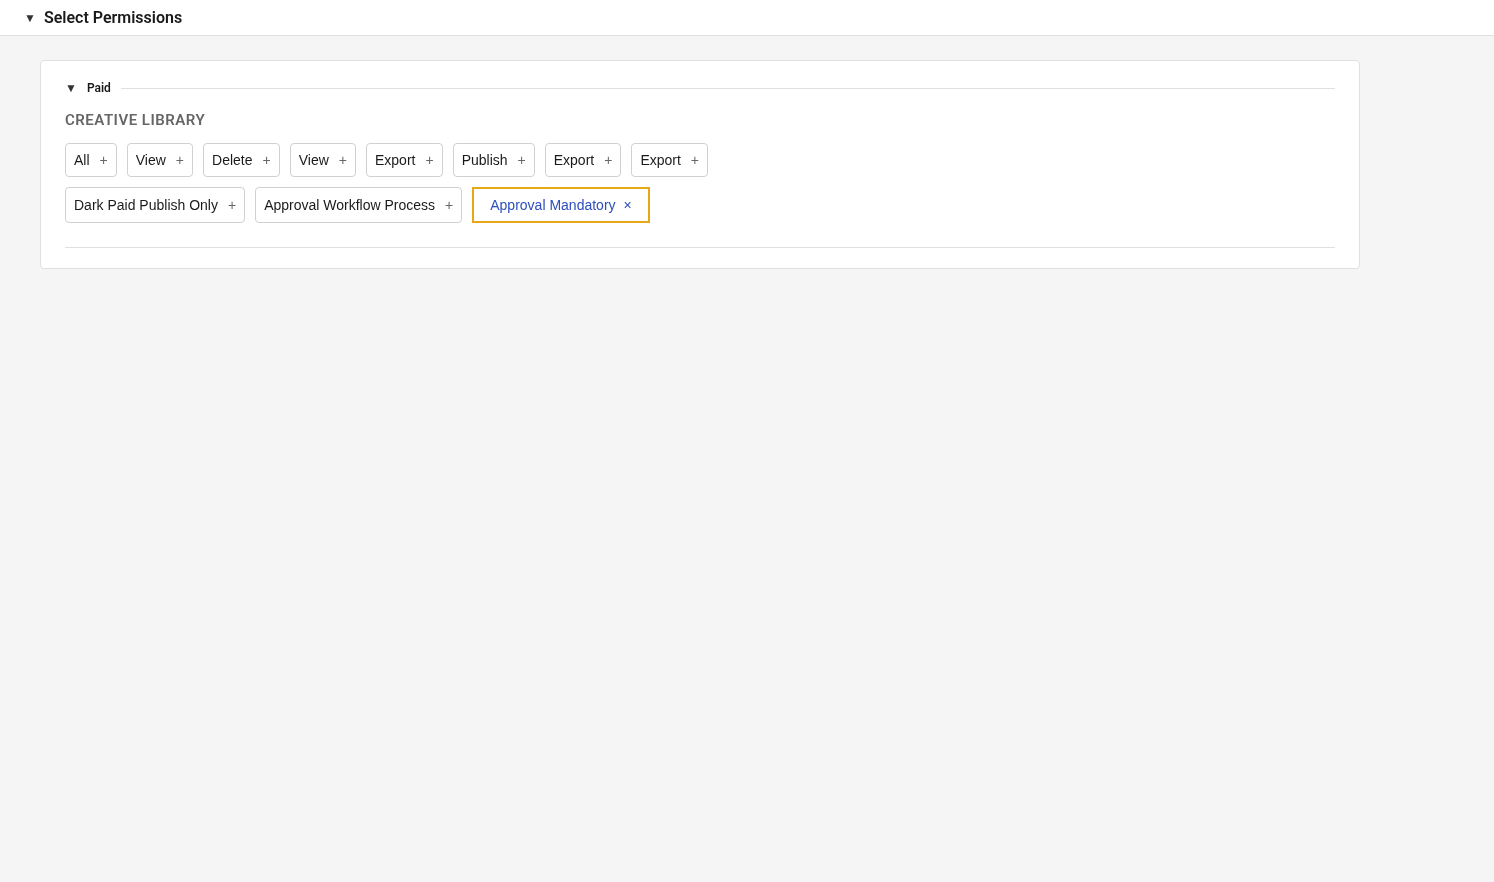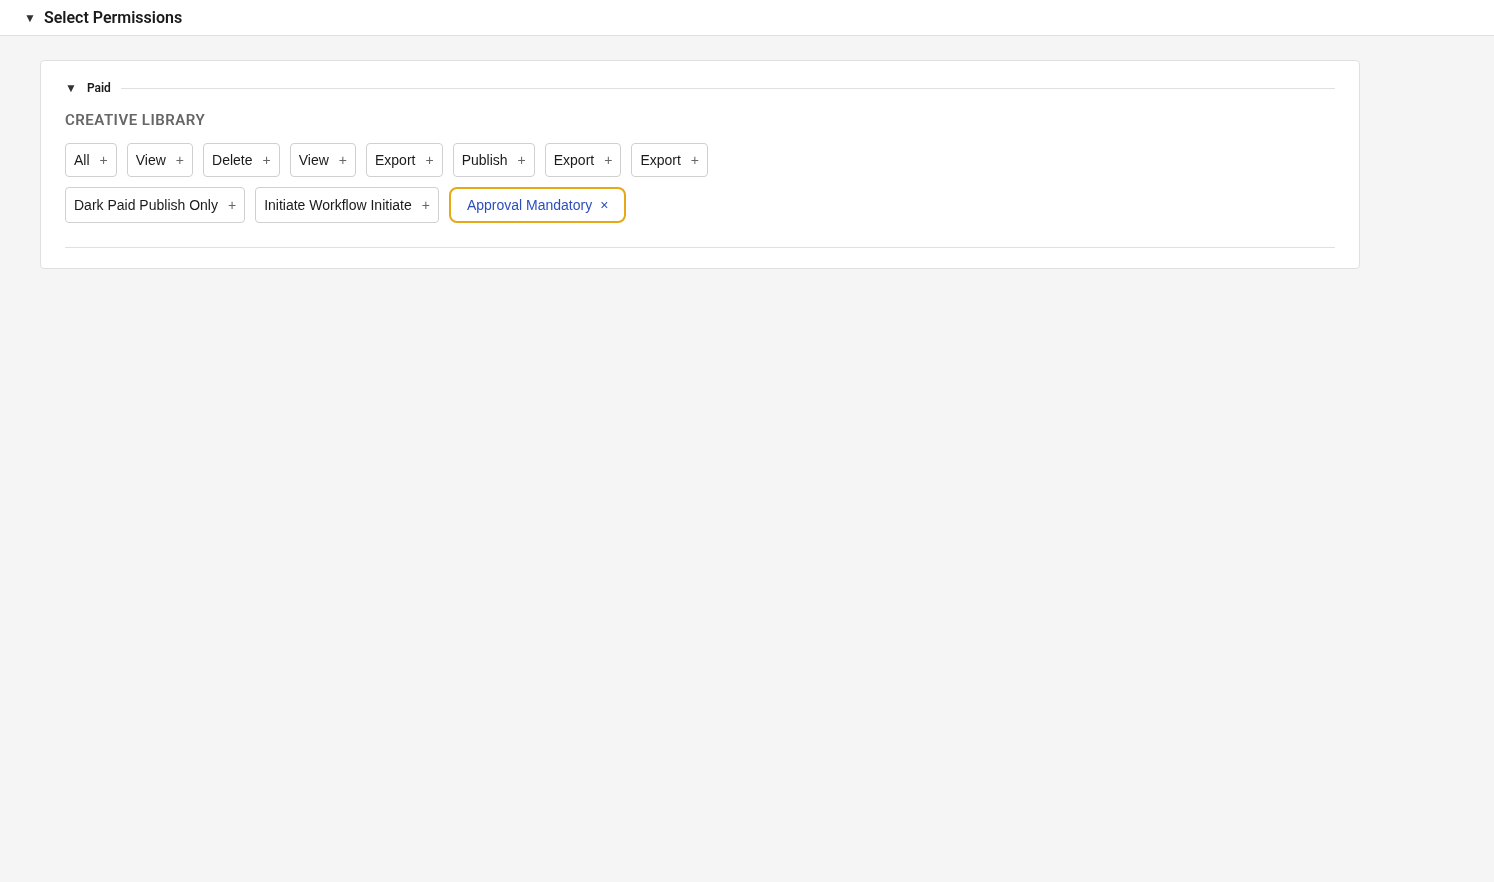--- a/index.html
+++ b/index.html
@@ -145,21 +145,21 @@
       font-size: 14px;
       font-weight: 400;
     }
 
     .permission-btn-active {
       display: inline-flex;
       align-items: center;
       gap: 8px;
       padding: 8px 16px;
       border: 2px solid #e6a817;
-      border-radius: 8px;
+      border-radius: 0;
       background: #ffffff;
       font-size: 14px;
       color: #2d4ebd;
       cursor: pointer;
       white-space: nowrap;
     }
 
     .permission-btn-active .close-icon {
       color: #2d4ebd;
       font-size: 14px;
@@ -231,21 +231,21 @@
             <span class="plus-icon">+</span>
           </button>
         </div>
 
         <div class="permissions-row">
           <button class="permission-btn">
             <span>Dark Paid Publish Only</span>
             <span class="plus-icon">+</span>
           </button>
           <button class="permission-btn">
-            <span>Initiate Workflow Initiate</span>
+            <span>Approval Workflow Process</span>
             <span class="plus-icon">+</span>
           </button>
           <button class="permission-btn-active">
             <span>Approval Mandatory</span>
             <span class="close-icon">×</span>
           </button>
         </div>
 
         <div class="bottom-divider"></div>
       </div>

